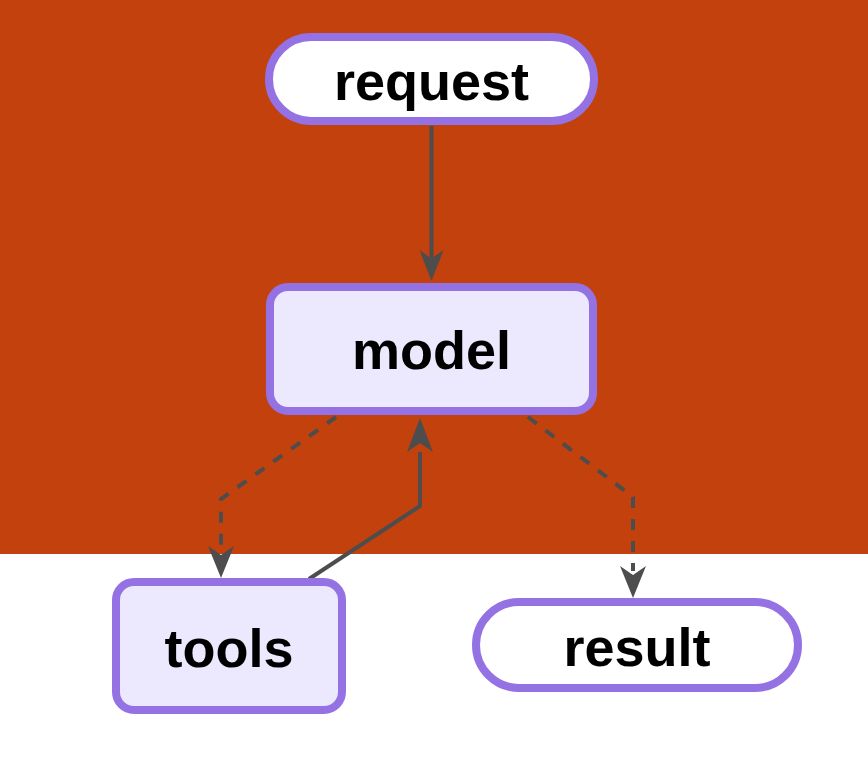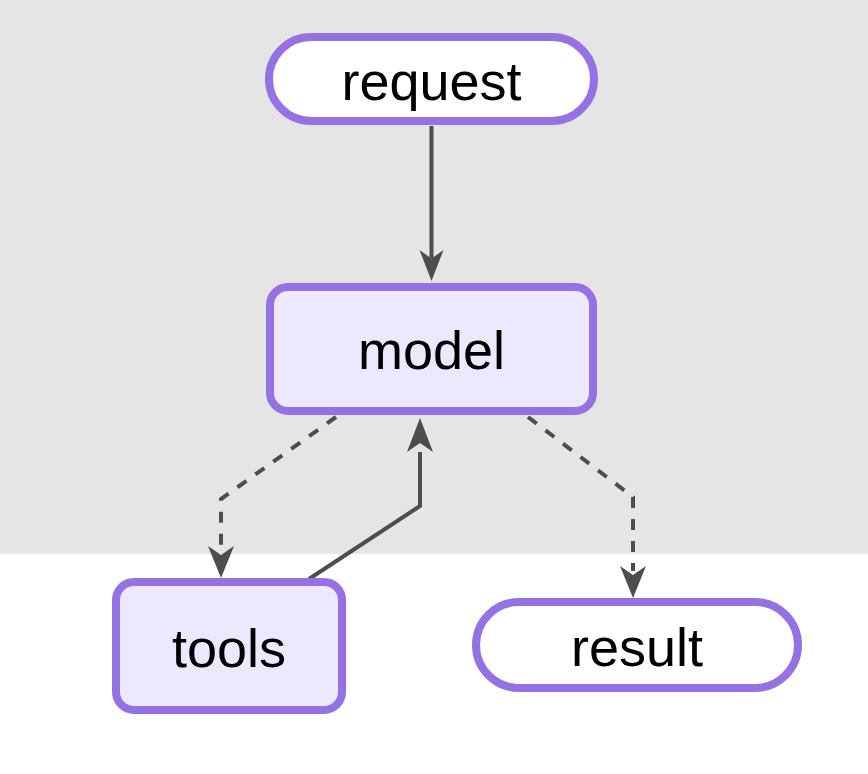--- a/index.html
+++ b/index.html
@@ -11,21 +11,22 @@
   body {
     width: 868px;
     height: 774px;
     overflow: hidden;
     font-family: "Liberation Sans", sans-serif;
   }
   #diagram-root {
     position: relative;
     width: 868px;
     height: 554px;
-    background: #e5e5e5;
+    background: #c2410c;
+    font-weight: bold;
   }
   #flow-svg {
     position: absolute;
     left: 0;
     top: 0;
     width: 868px;
     height: 774px;
     display: block;
   }
   .node-label {

